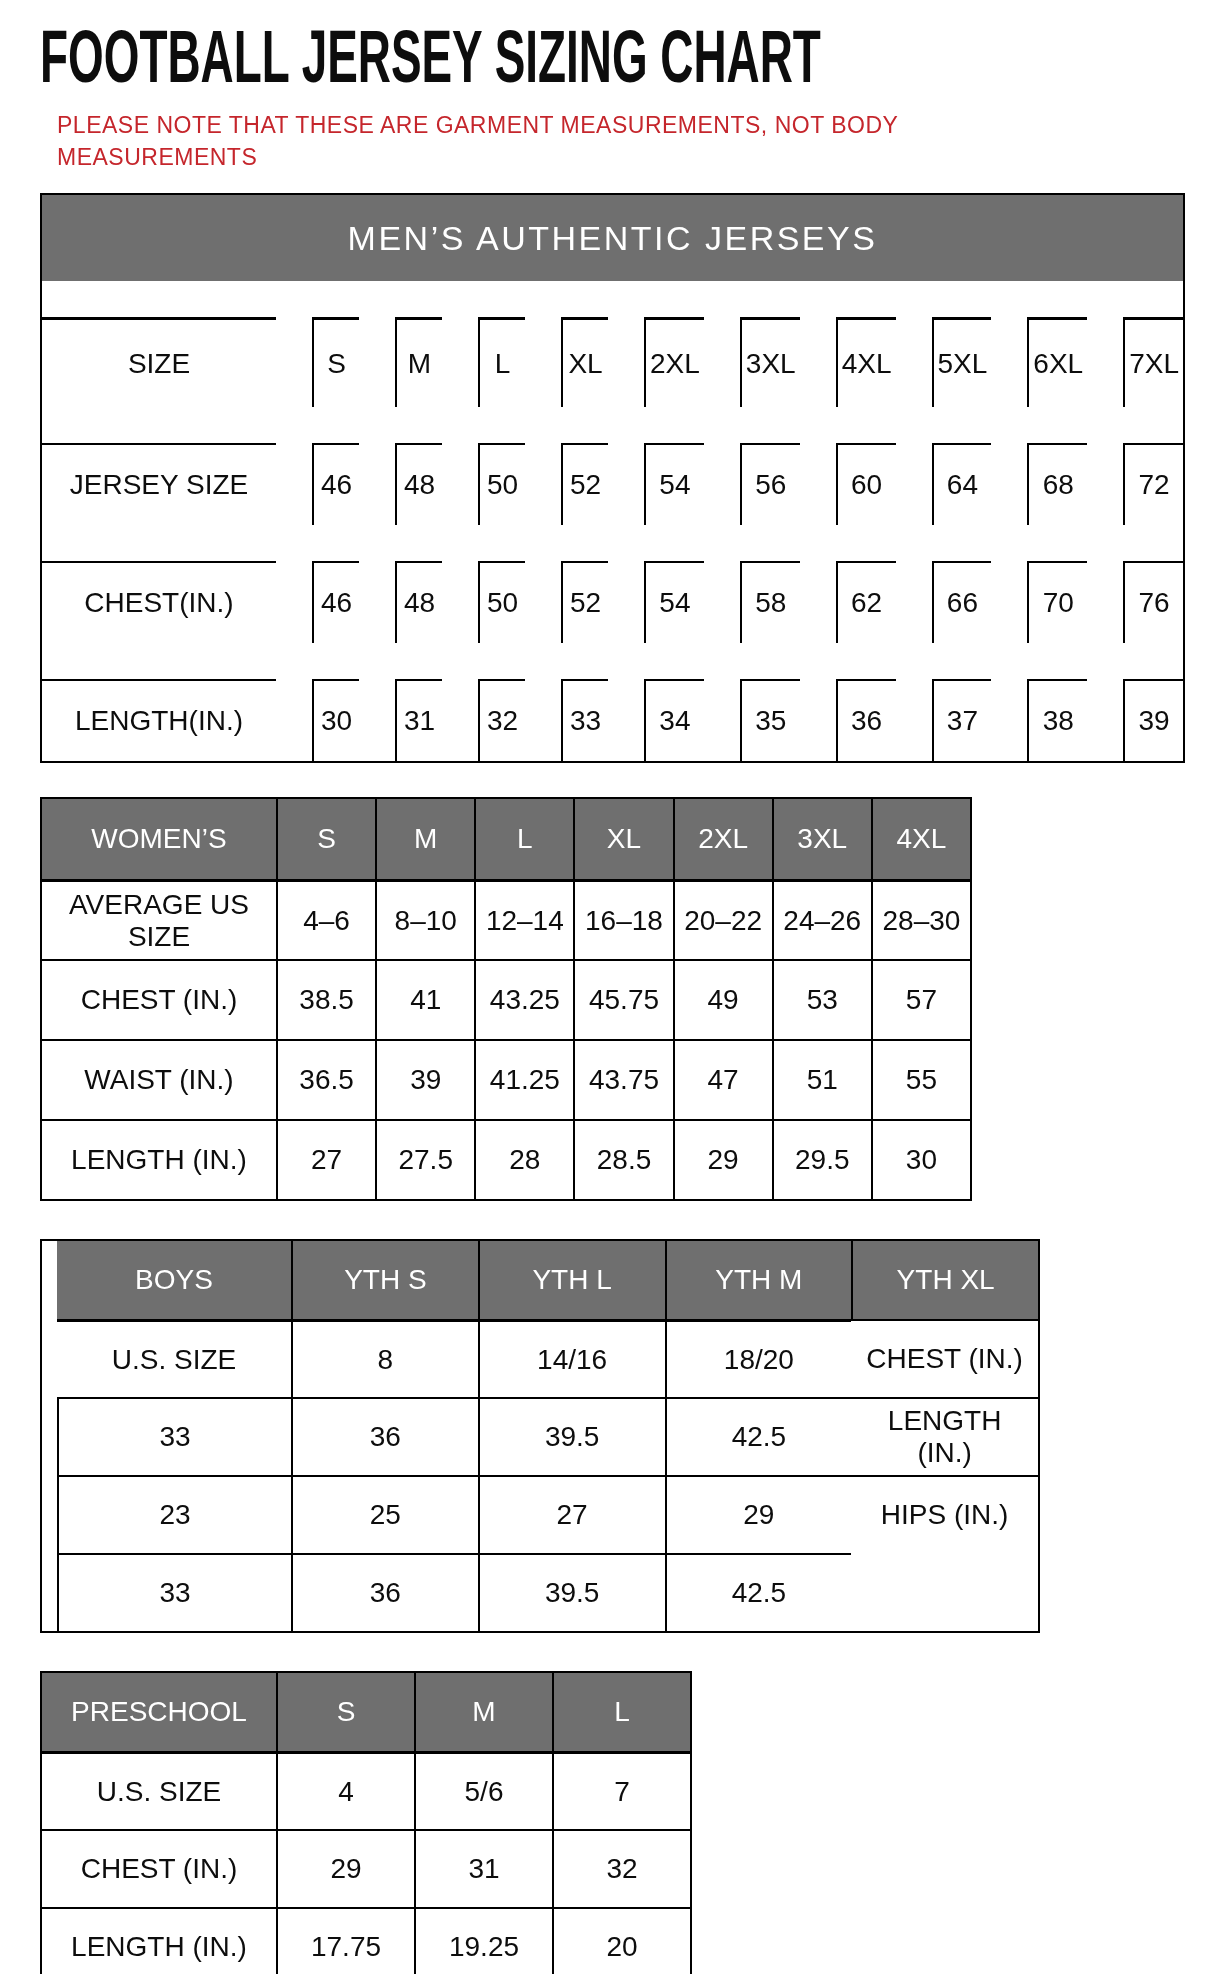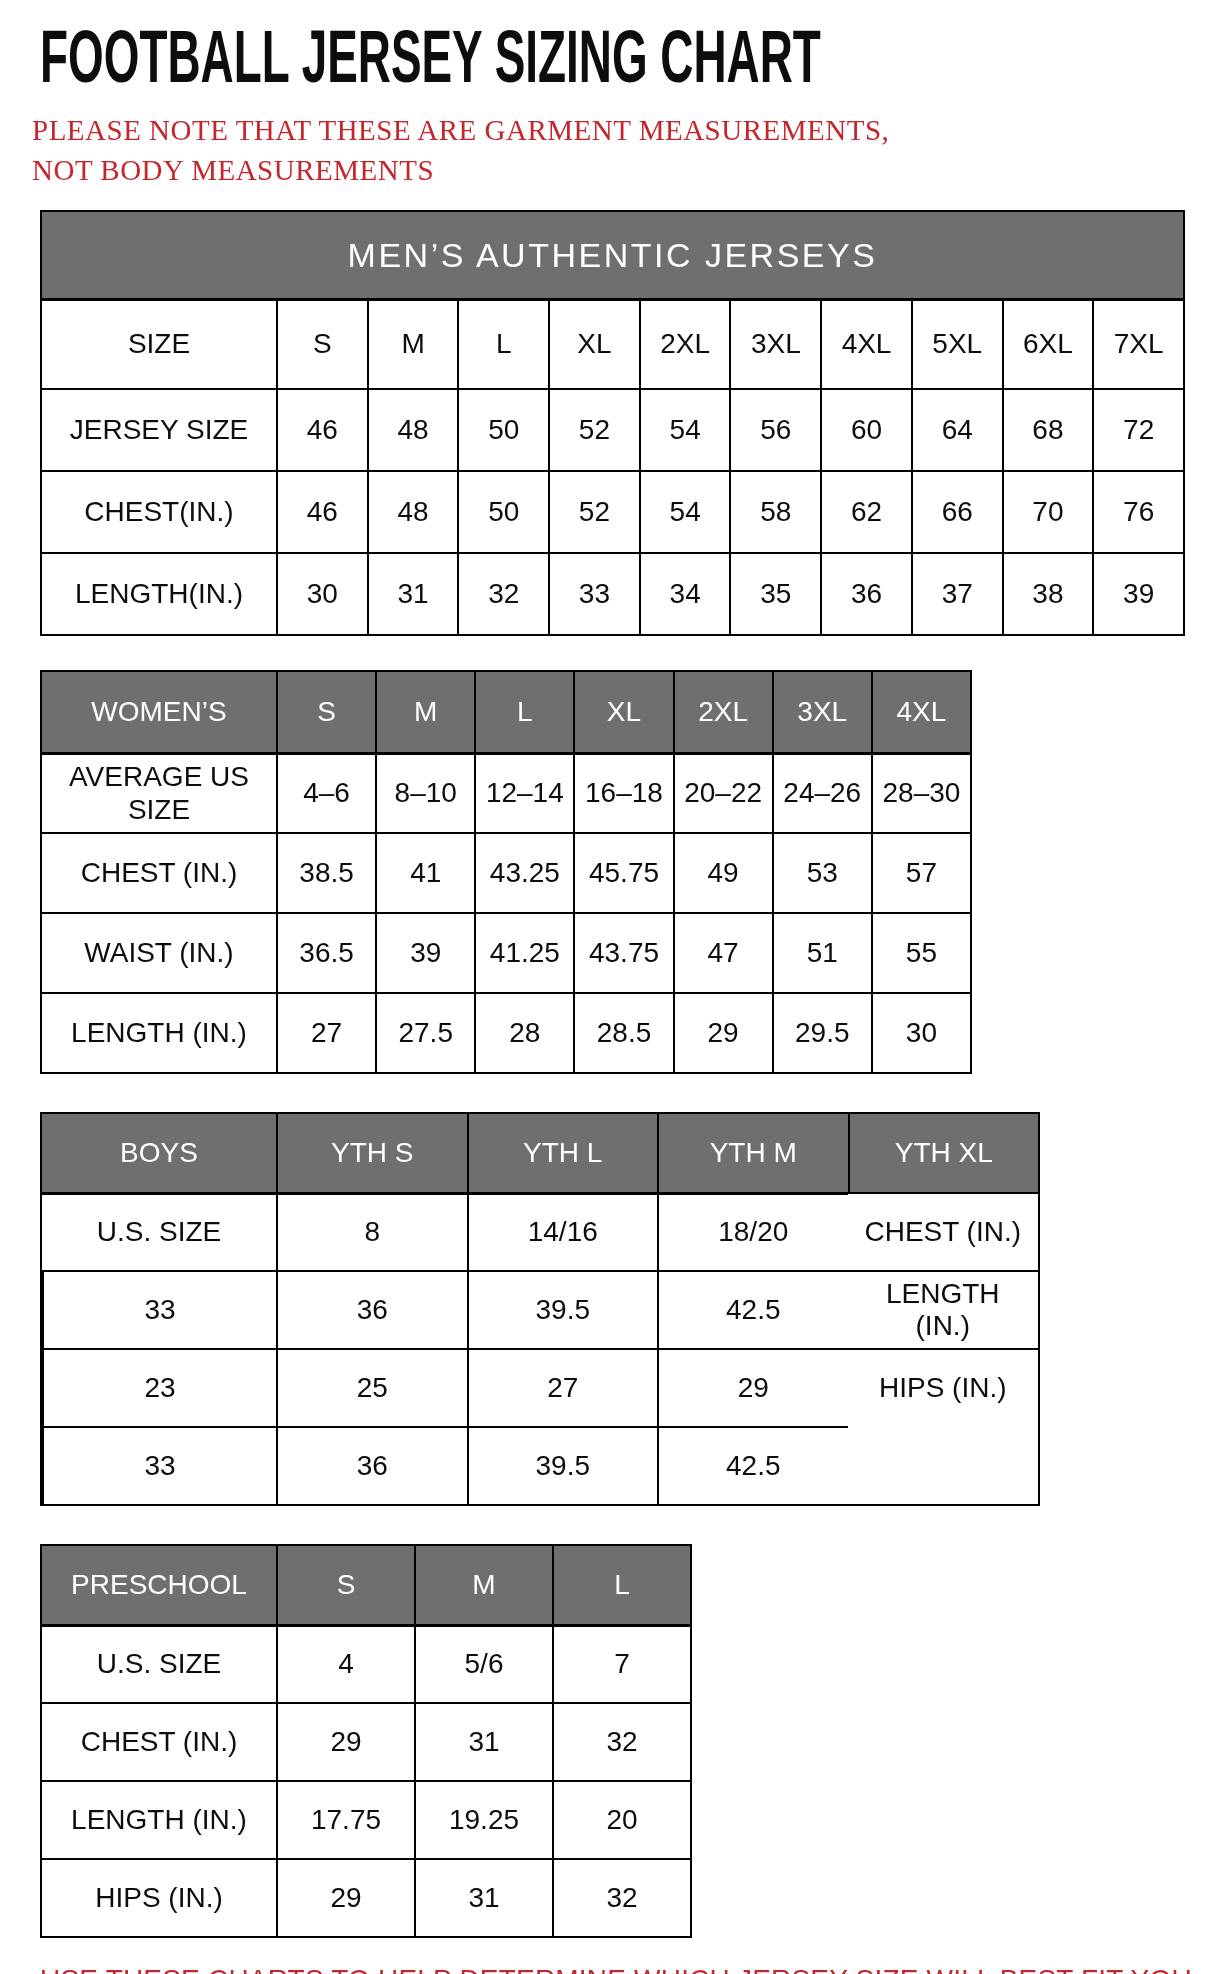--- a/index.html
+++ b/index.html
@@ -6,24 +6,23 @@
   body { font-family:"Liberation Sans", sans-serif; color:#0d0d0d; }
   .page { position:relative; width:1220px; min-height:1974px; background:#ffffff; overflow:hidden; }
 
   .title {
     margin:20px 0 0 40px;
     font-size:74px; line-height:1.0; font-weight:700; color:#0d0d0d;
     transform:scaleX(0.62); transform-origin:0 50%;
     white-space:nowrap; letter-spacing:0px;
   }
   .note {
-    margin:16px 0 0 32px; width:905px;
-    font-size:29px; line-height:1.38; letter-spacing:0.5px;
+    margin:16px 0 0 57px; width:905px;
+    font-size:23px; line-height:1.38; letter-spacing:0.5px;
     color:var(--red, #c5262c);
-    font-family:Liberation Serif, serif;
   }
   .footer {
     margin:26px 0 0 40px;
     font-size:28px; letter-spacing:0.2px; white-space:nowrap;
     color:var(--red, #c5262c);
   }
 
   .tbl {
     margin-left:40px; display:grid;
     border:2px solid #000; box-sizing:border-box; background:#fff;
@@ -51,21 +50,21 @@
     font-size:34px; letter-spacing:2.5px;
   }
 </style>
 </head>
 <body>
 
 <div class="page">
   <h1 class="title">FOOTBALL JERSEY SIZING CHART</h1>
   <p class="note">PLEASE NOTE THAT THESE ARE GARMENT MEASUREMENTS, NOT BODY MEASUREMENTS</p>
 
-  <div class="tbl tbl-mens" style="grid-template-columns: 234px repeat(10, 1fr);">
+  <div class="tbl tbl-mens" style="grid-template-columns: 234px repeat(10, 1fr); gap: 36px;">
       <div class="banner">MEN’S AUTHENTIC JERSEYS</div>
       <div class="cell thick-top lbl nl">SIZE</div>
       <div class="cell thick-top">S</div>
       <div class="cell thick-top">M</div>
       <div class="cell thick-top">L</div>
       <div class="cell thick-top">XL</div>
       <div class="cell thick-top">2XL</div>
       <div class="cell thick-top">3XL</div>
       <div class="cell thick-top">4XL</div>
       <div class="cell thick-top">5XL</div>
@@ -140,21 +139,21 @@
       <div class="cell">55</div>
       <div class="cell lbl nl">LENGTH (IN.)</div>
       <div class="cell">27</div>
       <div class="cell">27.5</div>
       <div class="cell">28</div>
       <div class="cell">28.5</div>
       <div class="cell">29</div>
       <div class="cell">29.5</div>
       <div class="cell">30</div>
     </div>
-  <div class="tbl tbl-boys" style="grid-template-columns: 234px repeat(4, 1fr);">
+  <div class="tbl tbl-boys" style="grid-template-columns: 234px repeat(4, 1fr); padding-left: 15px;">
       <div class="cell nt gray-hdr lbl nl">BOYS</div>
       <div class="cell nt gray-hdr">YTH S</div>
       <div class="cell nt gray-hdr">YTH L</div>
       <div class="cell nt gray-hdr">YTH M</div>
       <div class="cell nt gray-hdr">YTH XL</div>
       <div class="cell lbl nl thick-top">U.S. SIZE</div>
       <div class="cell thick-top">8</div>
       <div class="cell thick-top">14/16</div>
       <div class="cell thick-top">18/20</div>
       <div class="cell lbl nl">CHEST (IN.)</div>

